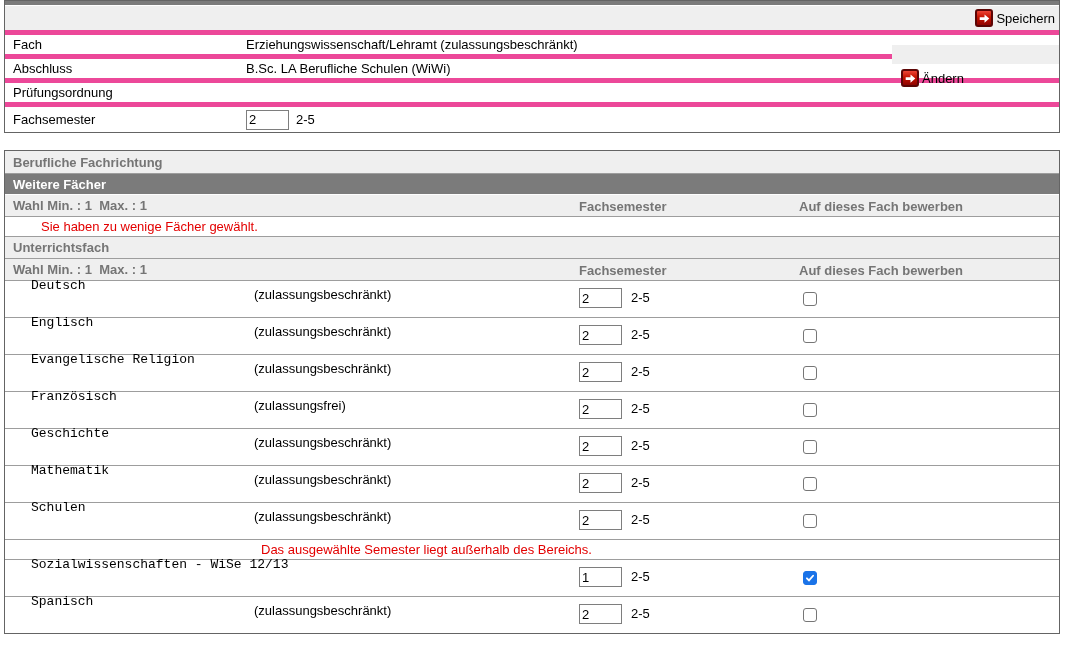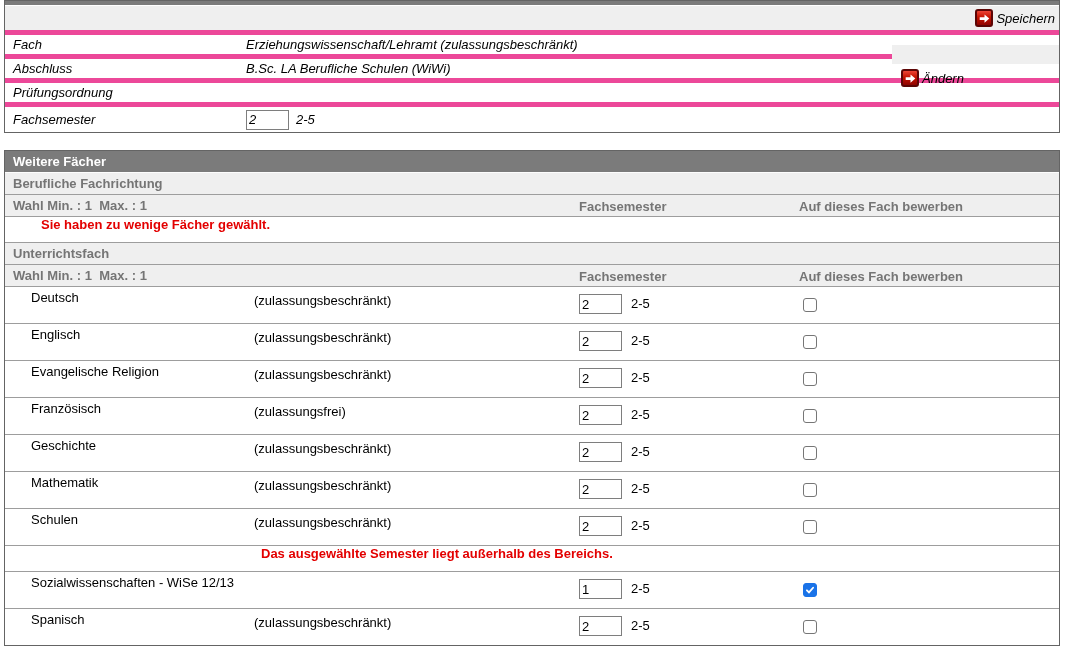--- a/index.html
+++ b/index.html
@@ -5,21 +5,21 @@
   *{box-sizing:border-box;}
   body{margin:0;background:#fff;font-family:"Liberation Sans",sans-serif;font-size:13px;color:#000;}
   .page{position:relative;width:1072px;height:664px;background:#fff;overflow:hidden;}
 
   .tbl{position:absolute;left:4px;width:1056px;border:1px solid #646464;background:#fff;}
   .tbl.top{top:0;}
   .tbl.bottom{top:150px;}
 
   .bar{height:4px;background:var(--header-gray,#7b7b7b);}
 
-  .row{display:flex;align-items:center;height:24px;background:#fff;font-style:italic;}
+  .row{display:flex;align-items:center;height:24px;background:#fff;}
   .row + .row{border-top:5px solid #ec4899;}
   .row.save{height:25px;background:var(--row-gray,#efefef);justify-content:flex-end;padding-right:4px;border-top:1px solid #fff;}
   .row.tall{height:30px;}
   .lbl{width:241px;padding-left:8px;flex:none;}
   .val{flex:1;display:flex;align-items:center;min-width:0;white-space:nowrap;}
   .rightcell{width:167px;flex:none;height:100%;display:flex;align-items:center;margin-top:19px;}
   .rightcell.gray{background:var(--row-gray,#efefef);}
   .rightcell .qis-btn{margin-left:9px;}
 
   .qis-btn{display:inline-flex;align-items:center;gap:3px;background:none;border:none;font:inherit;color:#000;padding:0;cursor:pointer;}
@@ -32,25 +32,25 @@
 
   
   .brow{position:relative;background:#fff;}
   .brow + .brow{border-top:1px solid #9d9d9d;}
   .brow.title{height:21px;background:var(--header-gray,#7b7b7b);color:#fff;font-weight:bold;display:flex;align-items:center;padding-left:8px;}
   .brow.title + .brow{border-top-color:#fdfdfd;}
   .brow.section,.brow.columns{height:22px;background:var(--row-gray,#efefef);color:var(--section-gray,#757575);font-weight:bold;display:flex;align-items:center;padding-left:8px;}
   .colhead{position:absolute;top:50%;transform:translateY(-50%);}
   .colhead.semcol{left:574px;}
   .colhead.appcol{left:794px;}
-  .brow.error{height:26px;display:flex;align-items:flex-start;color:var(--error-red,#e30000);font-weight:bold;}
+  .brow.error{height:20px;display:flex;align-items:center;color:var(--error-red,#e30000);font-weight:normal;}
   .errtext.sm{padding-left:36px;}
   .errtext.lg{padding-left:256px;}
   .brow.subject{height:37px;}
-  .sname{position:absolute;left:26px;bottom:18px;white-space:nowrap;}
+  .sname{position:absolute;left:26px;bottom:24px;white-space:nowrap;font-family:Liberation Mono, monospace;}
   .sstatus{position:absolute;left:249px;top:6px;white-space:nowrap;}
   .brow.subject .sem{position:absolute;left:574px;top:7px;}
   .srange{position:absolute;left:626px;top:9px;}
   .cb{position:absolute;left:798px;top:11px;width:14px;height:14px;border:1px solid #767676;border-radius:3px;background:#fff;
       display:flex;align-items:center;justify-content:center;cursor:pointer;padding:0;}
   .cb.on{background:var(--checkbox-blue,#1a73e8);border-color:var(--checkbox-blue,#1a73e8);}
 </style>
 </head>
 <body>
 
@@ -99,25 +99,25 @@
       <div class="lbl">Fachsemester</div>
       <div class="val">
         <input class="sem" value="2" style="">
         <span class="range">2-5</span>
       </div>
     </div>
   </div>
 
   <div class="tbl bottom">
     <div>
+        <div class="brow section">
+          <span class="stext">Berufliche Fachrichtung</span>
+        </div>
         <div class="brow title">
           <span class="ttext">Weitere Fächer</span>
-        </div>
-        <div class="brow section">
-          <span class="stext">Berufliche Fachrichtung</span>
         </div>
         <div class="brow columns">
           <span class="ctext">Wahl Min. : 1&nbsp; Max. : 1</span>
           <span class="colhead semcol">Fachsemester</span>
           <span class="colhead appcol">Auf dieses Fach bewerben</span>
         </div>
         <div class="brow error">
           <span class="errtext sm">Sie haben zu wenige Fächer gewählt.</span>
         </div>
         <div class="brow section">

